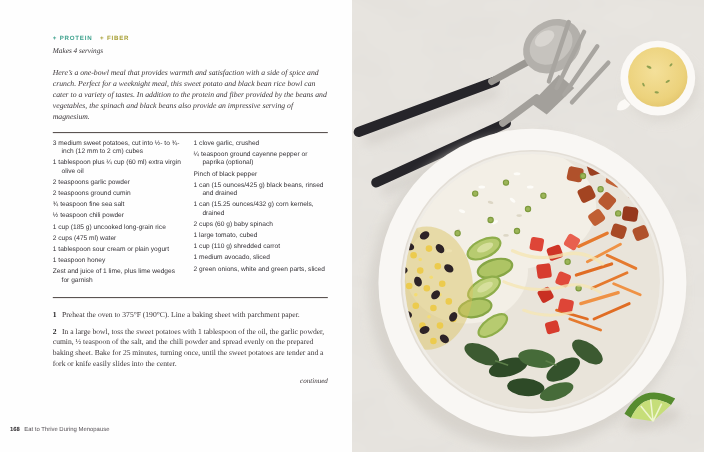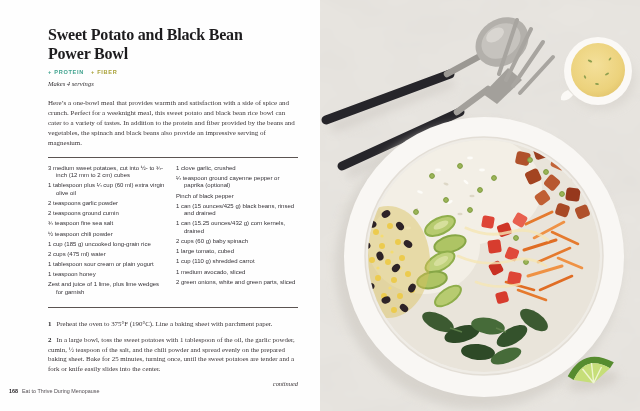--- a/index.html
+++ b/index.html
@@ -8,21 +8,21 @@
   .page-left{position:absolute;left:0;top:0;width:320px;height:411px;background:#fefefe;
              box-sizing:border-box;padding:26px 22px 0 48px;}
   h1.title{margin:0;max-width:228px;font-family:"Liberation Serif",serif;font-weight:700;
            font-size:16px;line-height:1.16;letter-spacing:-0.2px;color:#1d1c1e;}
   .tags{margin-top:6px;font-family:"Liberation Sans",sans-serif;font-size:5.6px;font-weight:700;
         letter-spacing:0.7px;}
   .tag{margin-right:7px;}
   .tag.protein{color:#3fa28e;}
   .tag.fiber{color:#a9a138;}
   .servings{margin-top:5px;font-style:italic;font-size:6.6px;color:#333033;}
-  .intro{margin:12px 0 0 0;font-size:7px;line-height:1.42;color:#3a3437;max-width:250px;}
+  .intro{margin:12px 0 0 0;font-size:7px;line-height:1.42;color:#3a3437;max-width:250px;font-style:italic;}
   .rule{height:0;border-top:1px solid #5b5452;margin:8px 0 0 0;width:250px;}
   .ingredients{display:flex;gap:9px;margin-top:7px;font-family:"Liberation Sans",sans-serif;
                font-size:6px;line-height:1.26;color:#343136;}
   .col-left{flex:0 0 119px;}
   .col-right{flex:0 0 122px;}
   .ing{padding-left:8px;text-indent:-8px;margin-bottom:2.6px;}
   .steps{margin-top:11px;max-width:250px;}
   .step{margin:0 0 6px 0;font-size:6.9px;line-height:1.42;color:#3a3437;}
   .stepnum{font-weight:700;margin-right:5px;color:#1d1c1e;}
   .continued{max-width:250px;text-align:right;font-style:italic;font-size:6.4px;color:#3a3437;margin-top:3px;}
@@ -30,21 +30,20 @@
           font-size:5.4px;color:#555055;}
   .pagenum{font-weight:700;color:#2c292c;margin-right:4px;}
   .page-right{position:absolute;left:320px;top:0;width:320px;height:411px;}
 </style>
 </head>
 <body>
 
 <div class="spread">
 
   <div class="page-left">
-    <h1 class="title">Sweet Potato and Black Bean Power Bowl</h1>
 
     <div class="tags">
       <span class="tag protein">+ PROTEIN</span><span class="tag fiber">+ FIBER</span>
     </div>
 
     <div class="servings">Makes 4 servings</div>
 
     <p class="intro">Here’s a one-bowl meal that provides warmth and satisfaction with a side of spice and crunch. Perfect for a weeknight meal, this sweet potato and black bean rice bowl can cater to a variety of tastes. In addition to the protein and fiber provided by the beans and vegetables, the spinach and black beans also provide an impressive serving of magnesium.</p>
 
     <div class="rule"></div>

